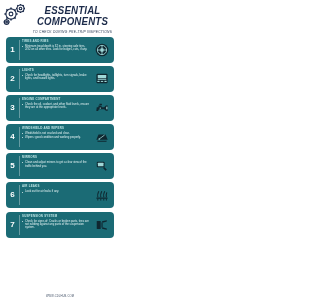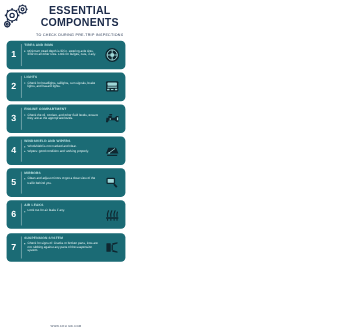--- a/index.html
+++ b/index.html
@@ -7,21 +7,21 @@
   body {
     background:#ffffff;
     font-family:"Liberation Sans", sans-serif;
     overflow:hidden;
     position:relative;
   }
 
   
   .header { display:flex; align-items:flex-start; padding:3px 4px 0 3px; }
   .gear-logo { width:26px; height:23px; flex:0 0 26px; position:relative; }
-  .title-wrap { flex:1; padding-top:2px; }
+  .title-wrap { flex:1; padding-top:2px;font-style:italic; }
   .title {
     font-weight:bold;
     font-size:10.5px;
     line-height:10.5px;
     letter-spacing:0.2px;
     color:#1c2b4a;
     text-align:center;
     transform:scaleX(0.92);
     transform-origin:center;
   }

